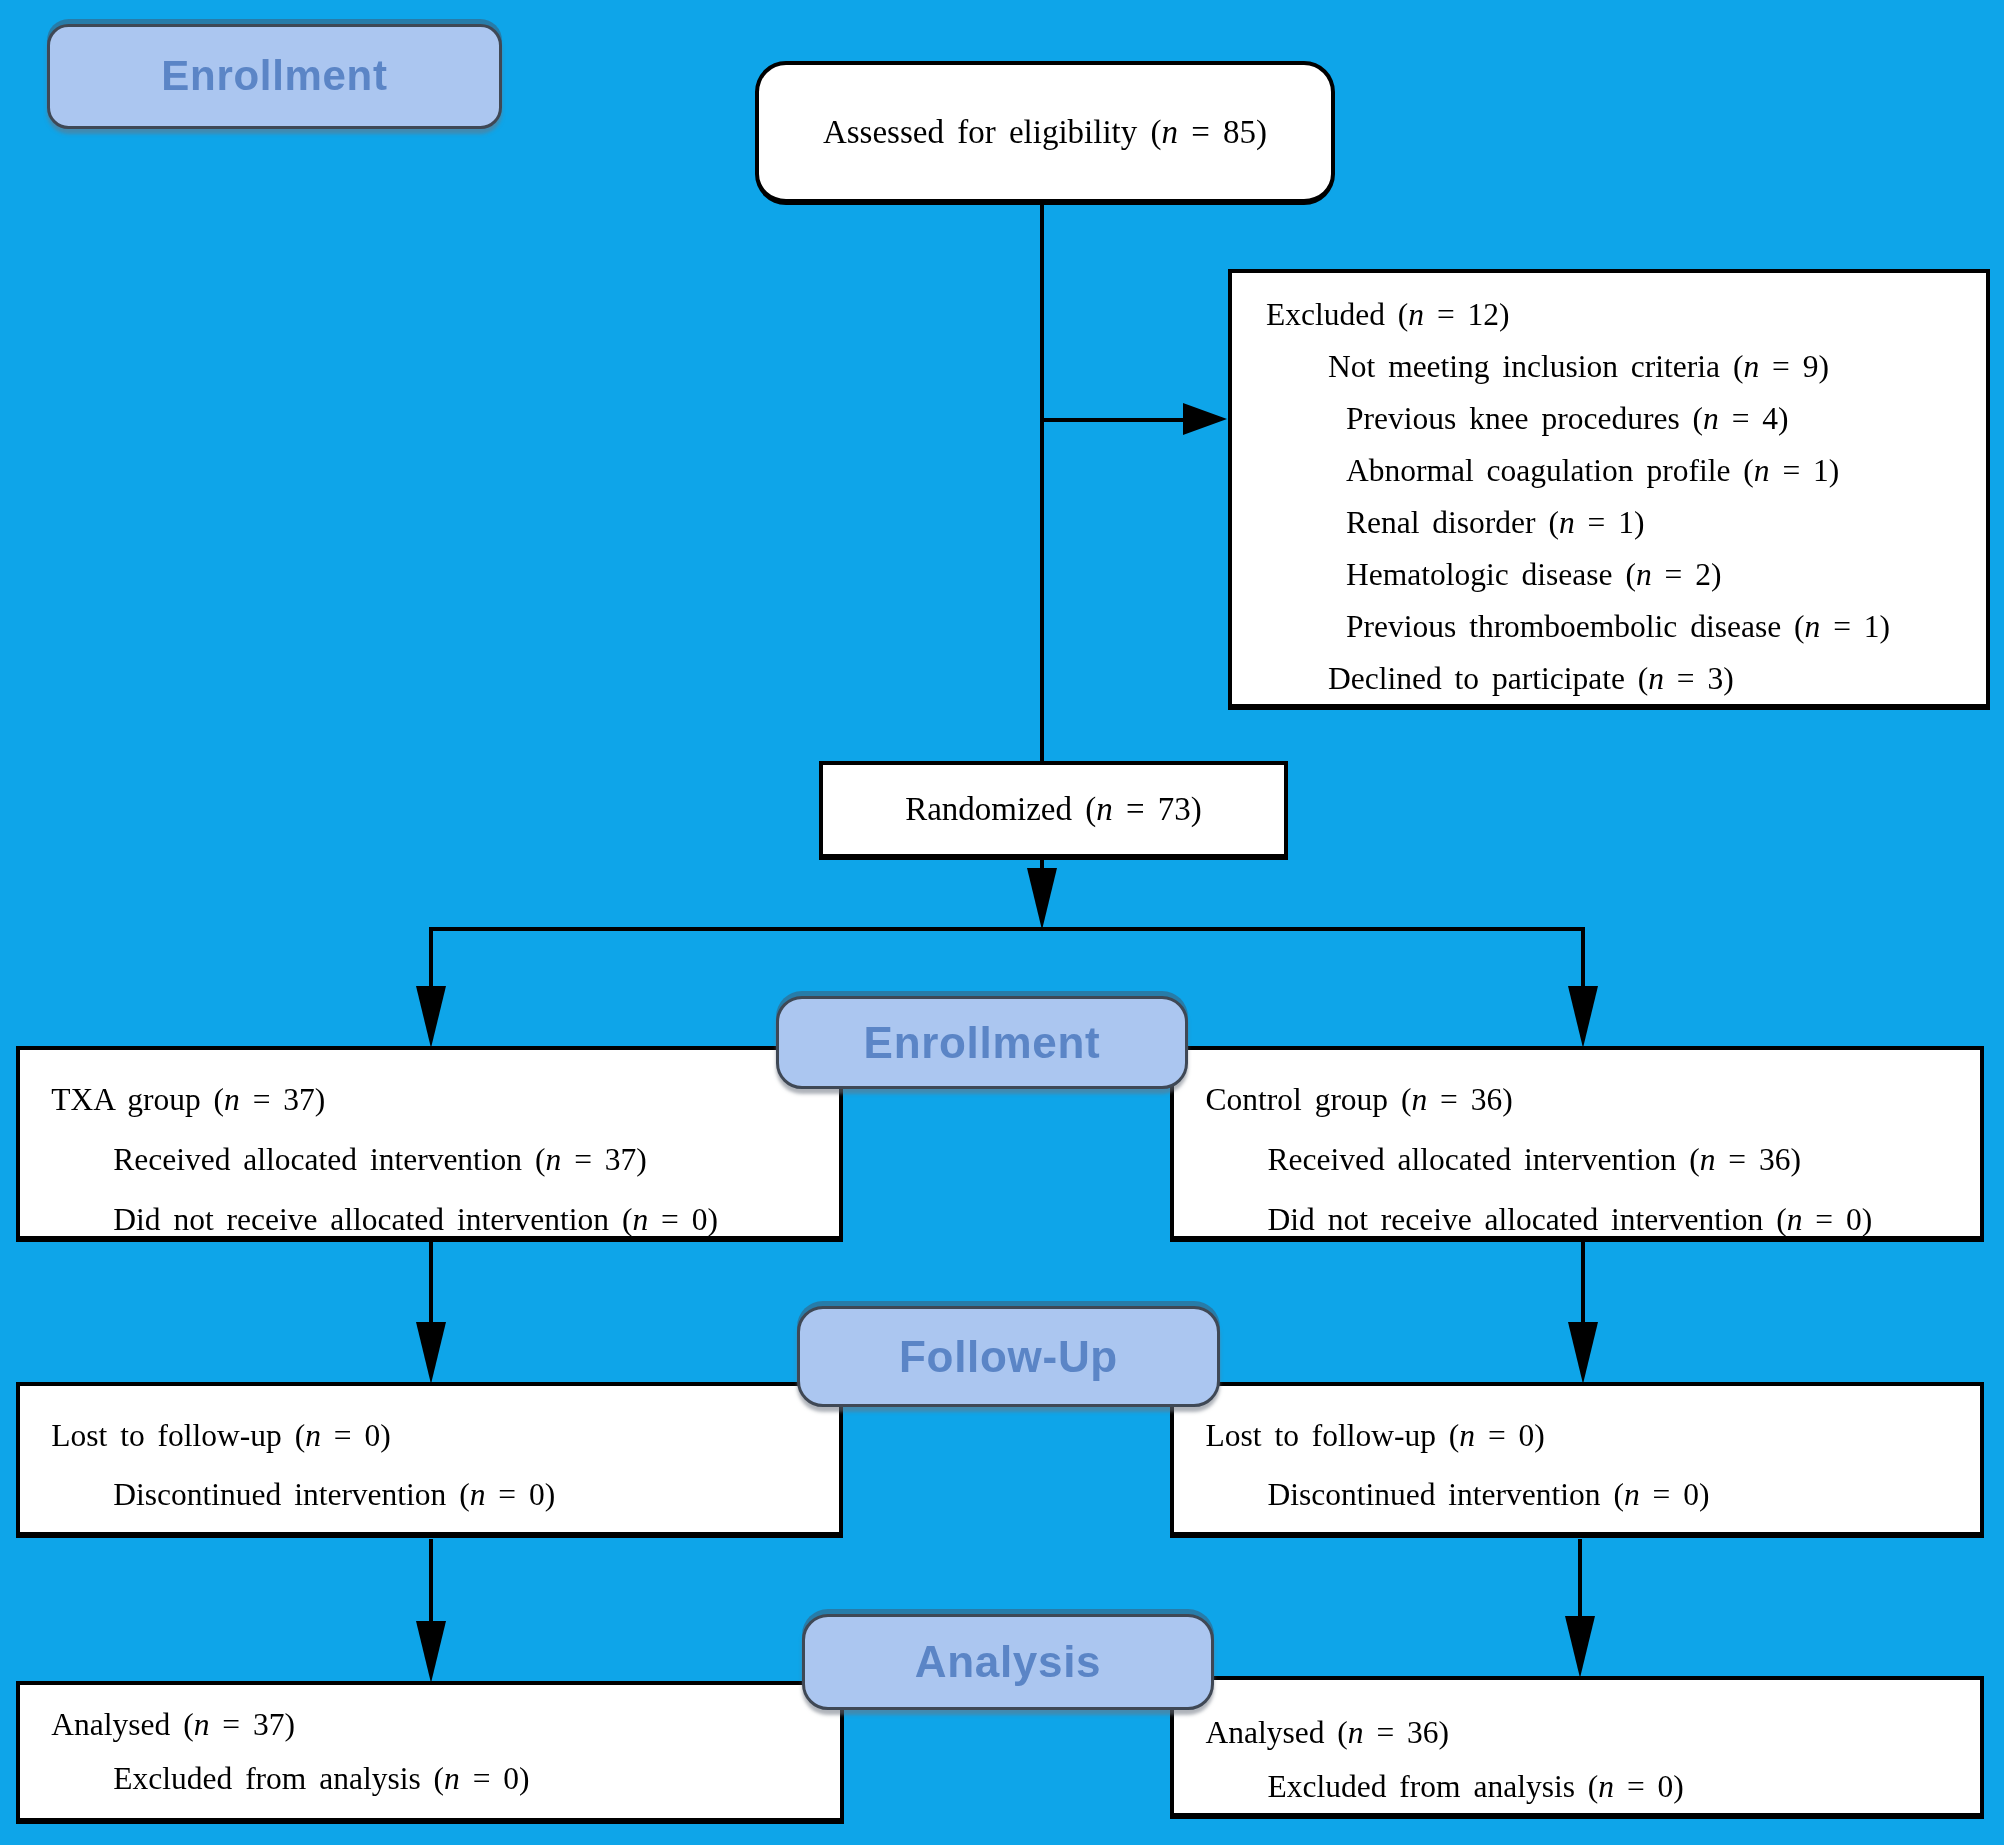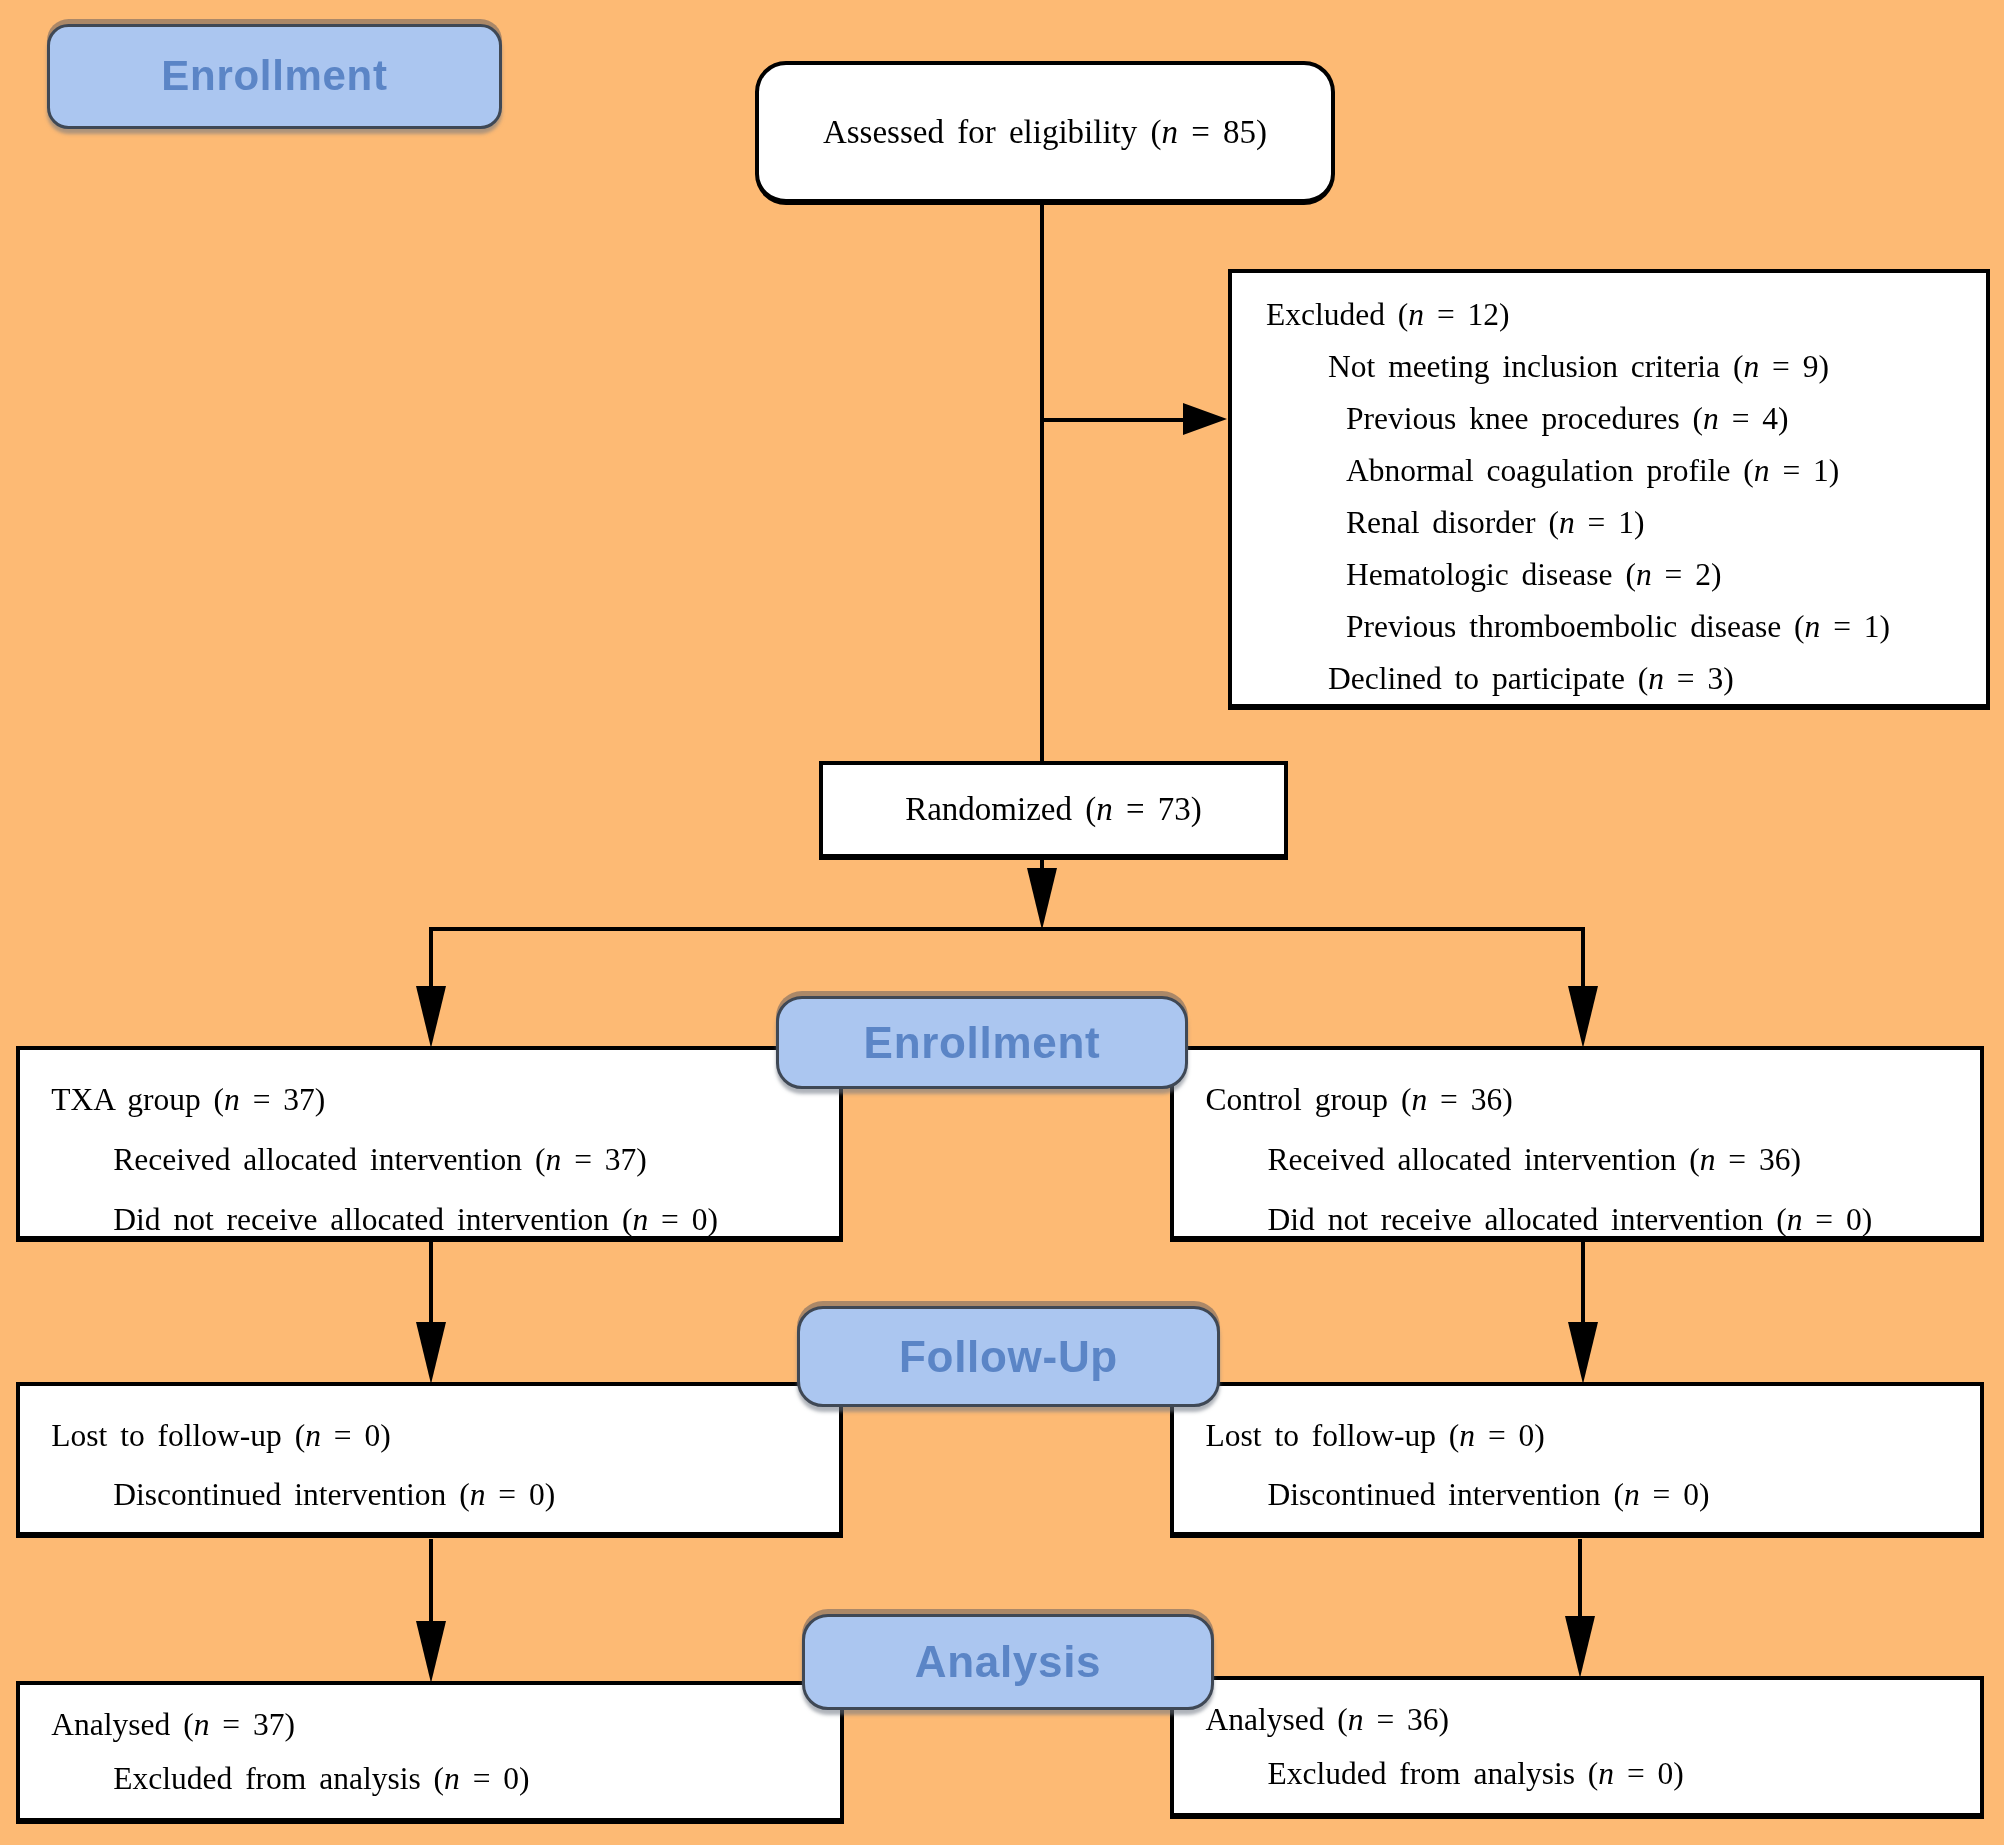--- a/index.html
+++ b/index.html
@@ -1,19 +1,19 @@
 <!DOCTYPE html>
 <html style="--label-fill: #abc6f0; --label-text: #5b85c6; --label-border: #3f4855; --box-border: #000000; --box-bg: #ffffff; --line-color: #000000;font-size:11.5px"><head>
 <meta charset="utf-8">
 <style>
   html,body{margin:0;padding:0;background:#fff;}
   #diagram{
     position:relative;
     width:2005px;height:1845px;
-    background:#fdba74;
+    background:#0ea5e9;
     font-family:"Liberation Serif",serif;
     overflow:hidden;
   }
   
   .box{
     position:absolute;
     background:var(--box-bg,#fff);
     border:4.3px solid var(--box-border,#000);
     border-bottom-width:6.4px;
     box-sizing:border-box;
@@ -141,19 +141,19 @@
   <div class="box pad-std lh82" style="left:1170px;top:1382px;width:814px;height:156px;">
       <div class="line indent-0">Lost to follow-up (<i class="nvar">n</i> = 0)</div>
       <div class="line indent-1">Discontinued intervention (<i class="nvar">n</i> = 0)</div>
     </div>
 
   <div class="box pad-std lh76" style="left:15.8px;top:1681px;width:828px;height:143px;padding-top:13px;">
       <div class="line indent-0">Analysed (<i class="nvar">n</i> = 37)</div>
       <div class="line indent-1">Excluded from analysis (<i class="nvar">n</i> = 0)</div>
     </div>
 
-  <div class="box pad-std lh76" style="left:1170px;top:1676px;width:814px;height:143px;padding-top:13px;">
+  <div class="box pad-std lh76" style="left:1170px;top:1676px;width:814px;height:143px;padding-top:26px;">
       <div class="line indent-0">Analysed (<i class="nvar">n</i> = 36)</div>
       <div class="line indent-1">Excluded from analysis (<i class="nvar">n</i> = 0)</div>
     </div>
 
 </div>
 
 
 </body></html>

